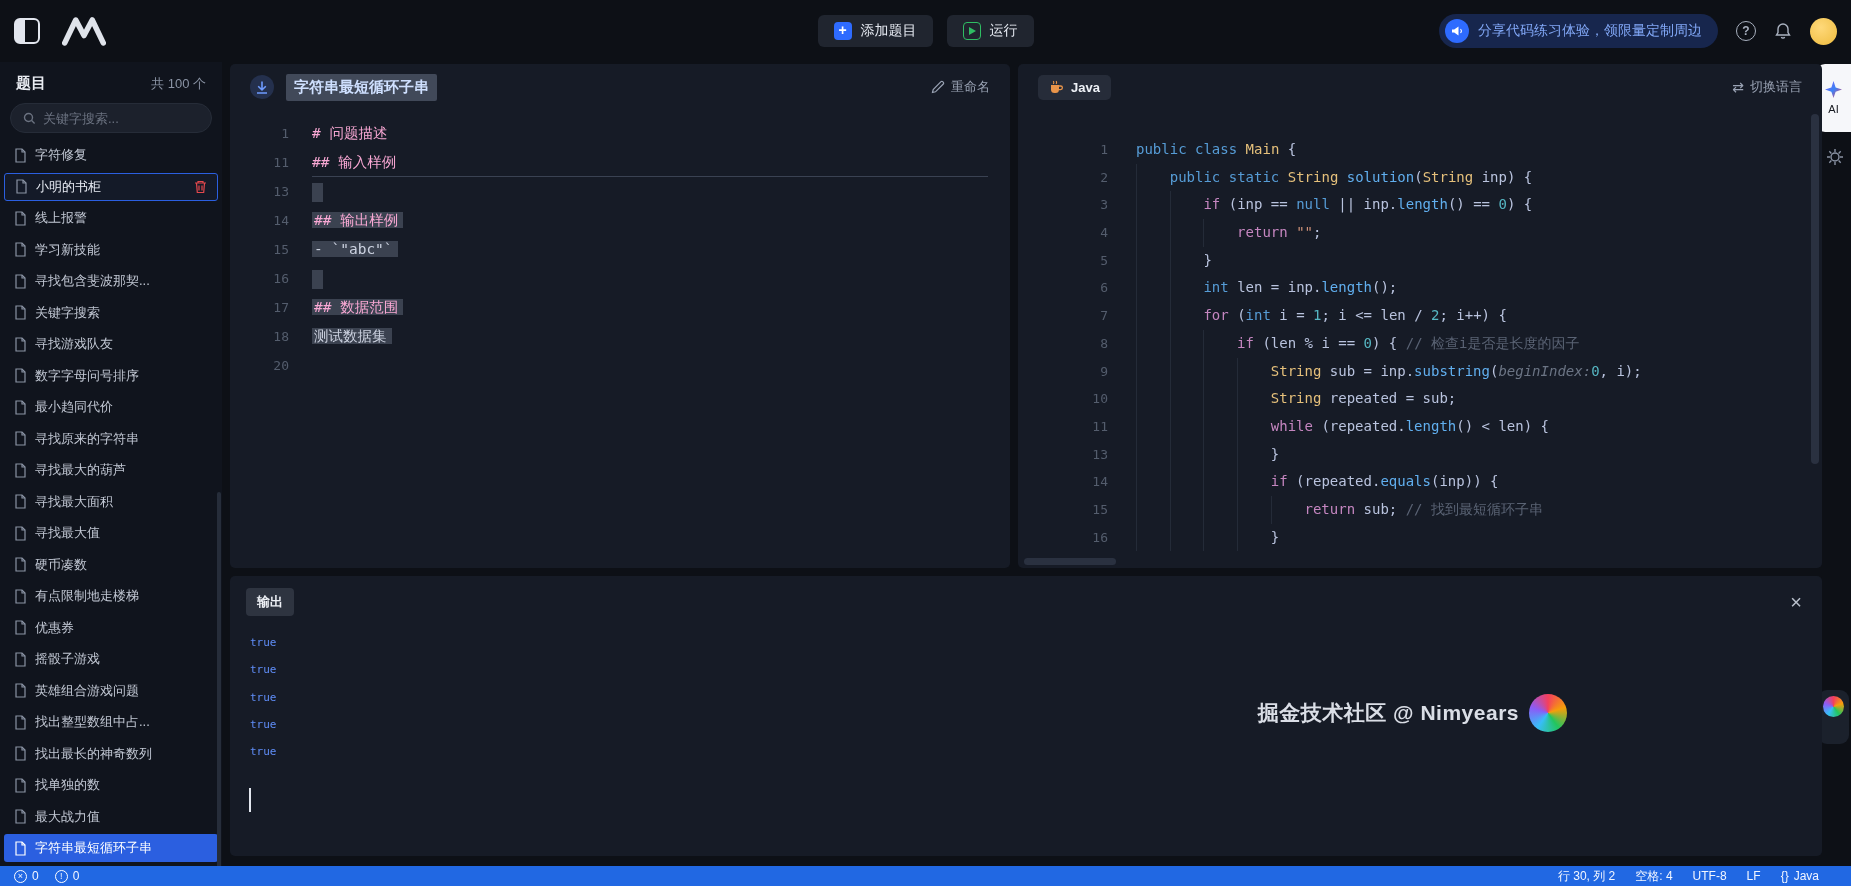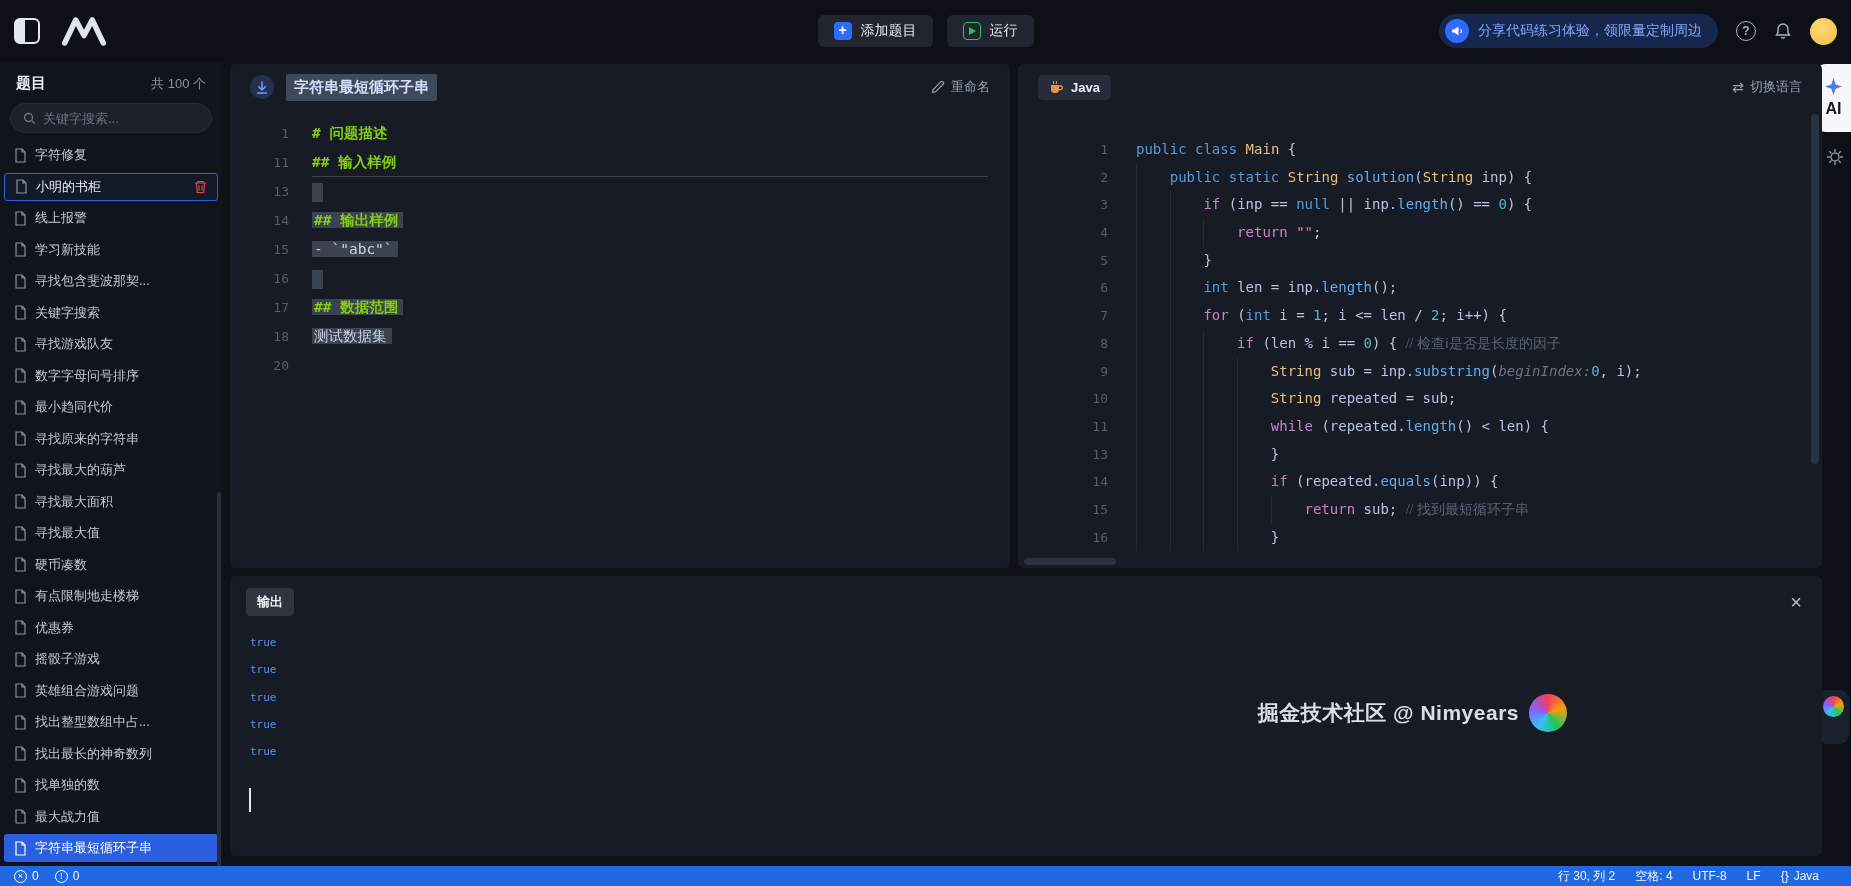--- a/index.html
+++ b/index.html
@@ -22,21 +22,21 @@
   .play-ic i{display:block;width:0;height:0;border-left:7px solid #2fbd63;border-top:4.5px solid transparent;border-bottom:4.5px solid transparent;margin-left:2px;}
   .tb-right{margin-left:auto;display:flex;align-items:center;gap:18px;}
   .banner{height:34px;border-radius:17px;background:#17264d;display:flex;align-items:center;gap:9px;padding:0 16px 0 6px;color:#82a8f7;font-size:14px;cursor:pointer;font-family:Liberation Serif, serif;}
   .banner-ic{width:24px;height:24px;border-radius:50%;background:#2e6bff;display:flex;align-items:center;justify-content:center;}
   .help{width:20px;height:20px;border-radius:50%;border:1.6px solid #a8b0bf;color:#a8b0bf;font-size:12px;font-weight:bold;display:flex;align-items:center;justify-content:center;cursor:pointer;}
   .bell{cursor:pointer;}
   .avatar{width:27px;height:27px;border-radius:50%;background:radial-gradient(circle at 40% 35%,#ffd97a,#eebb3e);cursor:pointer;}
 
   
   .ai-badge{position:absolute;right:0;top:64px;width:35px;height:68px;background:#f6f7fa;border-radius:9px 0 0 9px;display:flex;flex-direction:column;align-items:center;justify-content:center;gap:5px;cursor:pointer;}
-  .ai-badge .ai-txt{color:#15181f;font-weight:bold;font-size:16px;}
+  .ai-badge .ai-txt{color:#15181f;font-weight:normal;font-size:11px;}
   .rail-gear{position:absolute;right:7px;top:148px;cursor:pointer;}
   .float-widget{position:absolute;right:2px;top:690px;width:31px;height:54px;background:#1b212c;border-radius:9px;display:flex;align-items:flex-start;justify-content:center;padding-top:6px;cursor:pointer;}
   .rainbow{border-radius:50%;background:conic-gradient(#f43f5e,#f59e0b,#22c55e,#38bdf8,#8b5cf6,#f43f5e);}
   .float-widget .rainbow{width:21px;height:21px;}
 
   
   .sidebar{position:absolute;left:0;top:62px;width:222px;bottom:20px;background:#10141d;overflow:hidden;}
   .sb-head{display:flex;align-items:center;justify-content:space-between;padding:12px 16px 8px 16px;text-align:center;}
   .sb-title{color:#e9ecf2;font-size:15px;font-weight:bold;}
   .sb-count{color:#8a93a4;font-size:13px;}
@@ -64,38 +64,38 @@
   .lang-badge{background:#262c39;border-radius:5px;padding:5px 11px;display:flex;align-items:center;gap:7px;color:#eef1f6;font-size:13px;font-weight:bold;cursor:pointer;}
   .switch-lang{margin-left:auto;display:flex;align-items:center;gap:6px;color:#9aa3b4;font-size:13px;cursor:pointer;}
   .swap-ic{font-size:14px;color:#9aa3b4;}
 
   
   .md-body{position:absolute;top:46px;left:0;right:0;bottom:0;overflow:hidden;padding-top:9px;font-family:"DejaVu Sans Mono",monospace;font-size:14.5px;}
   .md-row{display:flex;height:29px;line-height:29px;}
   .md-row .ln{flex:none;width:59px;text-align:right;color:#545d6d;font-size:13px;}
   .md-row .md-text{flex:1;margin-left:23px;margin-right:22px;white-space:pre;}
   .md-row.rule .md-text{border-bottom:1px solid #3a4252;}
-  .md-h{color:#84cc16;font-weight:bold;}
+  .md-h{color:#f9a8d4;font-weight:normal;}
   .md-p{color:#ccd2e0;}
   .sel{background:#3b4250;padding:0 5px 0 2px;}
   .sel.empty{display:inline-block;width:11px;height:19px;vertical-align:middle;padding:0;}
 
   
   .code-body{position:absolute;top:46px;left:0;right:0;bottom:0;overflow:hidden;padding-top:26px;font-family:"DejaVu Sans Mono",monospace;font-size:14px;}
   .code-row{display:flex;height:27.7px;line-height:27.7px;}
   .code-row .ln{flex:none;width:90px;text-align:right;color:#545d6d;font-size:13px;}
   .code-text{flex:1;margin-left:28px;white-space:pre;color:#b9c3de;}
   .ind{display:inline-block;width:4ch;height:27.7px;vertical-align:top;box-shadow:inset 1px 0 0 #242b38;}
   .kd{color:#569cd6;}
   .kc{color:#c586c0;}
   .ty{color:#e5c07b;}
   .fn{color:#61afef;}
   .st{color:#ce9178;}
   .nu{color:#56b6c2;}
-  .cm{color:#5a6374;font-family:Liberation Serif, serif;}
+  .cm{color:#5a6374;}
   .hint{color:#6b7484;font-style:italic;}
   .pl{color:#b9c3de;}
   .v-scroll{position:absolute;right:3px;top:50px;width:8px;height:350px;background:#2a3140;border-radius:4px;}
   .h-scroll{position:absolute;left:6px;bottom:3px;width:92px;height:7px;background:#2a3140;border-radius:4px;}
 
   
   .out-head{display:flex;align-items:center;padding:12px 20px 0 16px;}
   .out-tab{background:#2e3440;color:#eef1f6;font-size:13px;font-weight:bold;padding:5px 11px;border-radius:4px;cursor:pointer;}
   .close-x{margin-left:auto;color:#b9c0cc;font-size:20px;line-height:1;cursor:pointer;}
   .out-lines{padding:13px 0 0 20px;font-family:"DejaVu Sans Mono",monospace;font-size:11px;}

